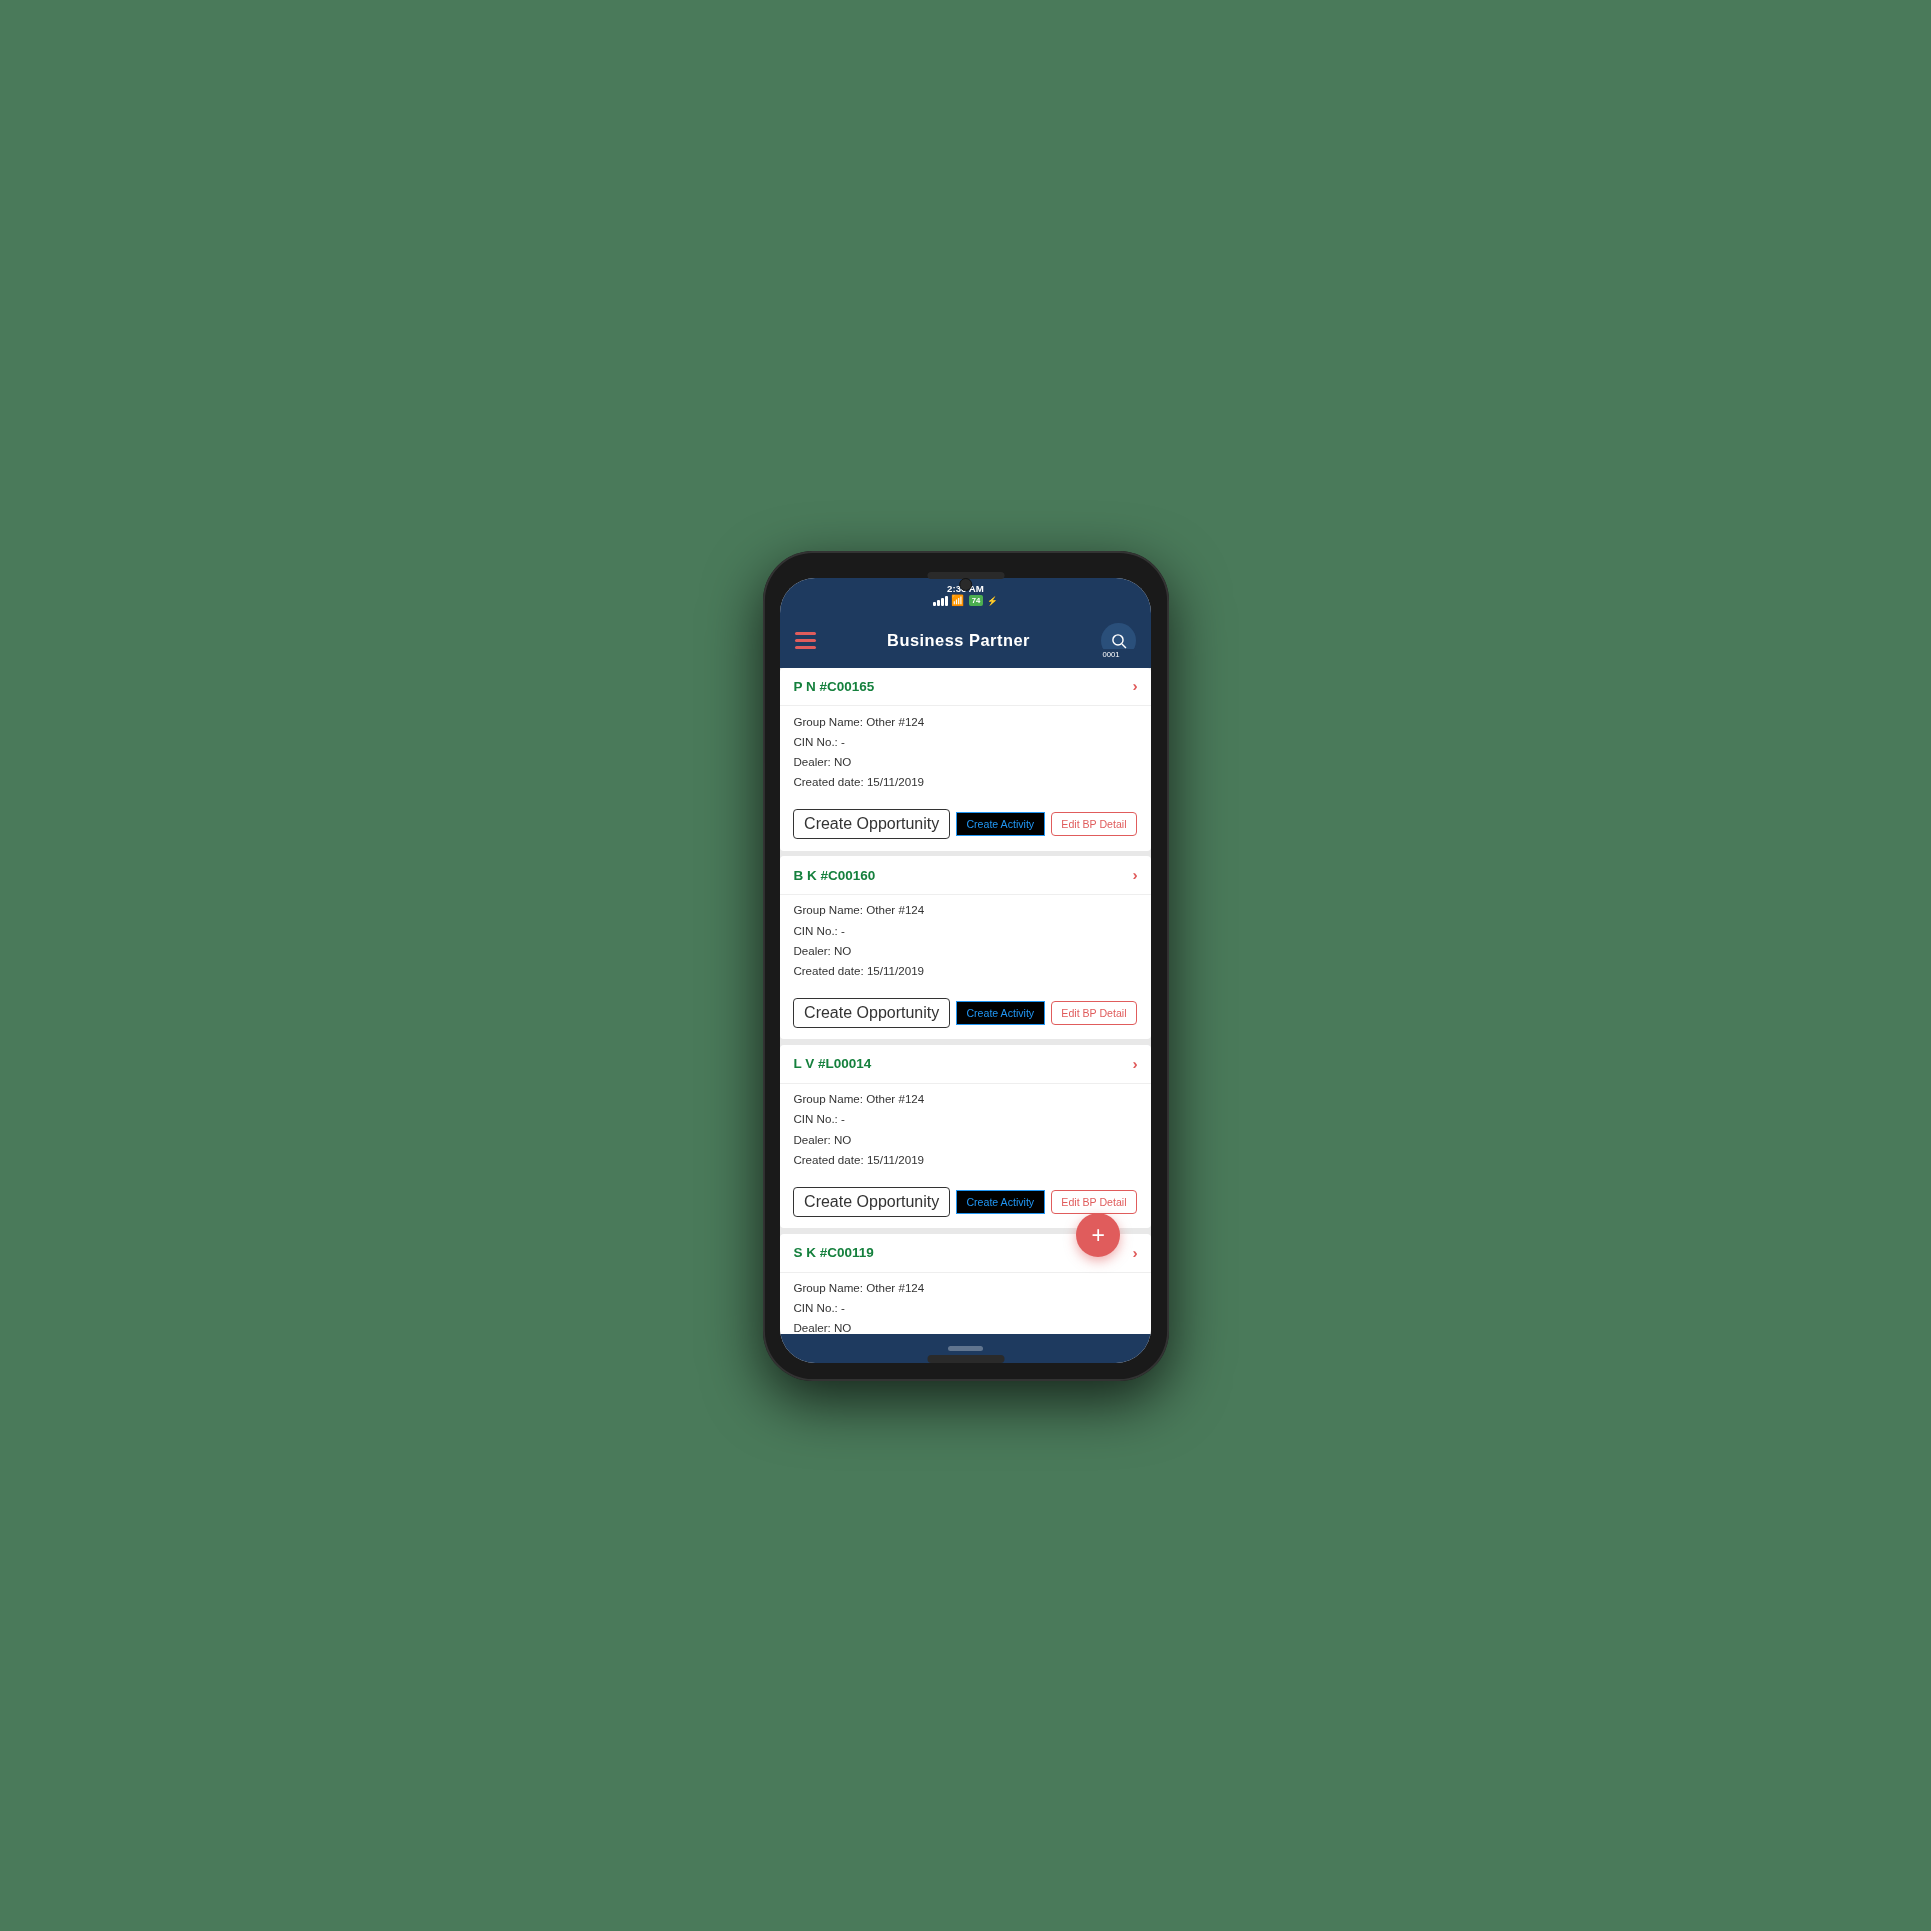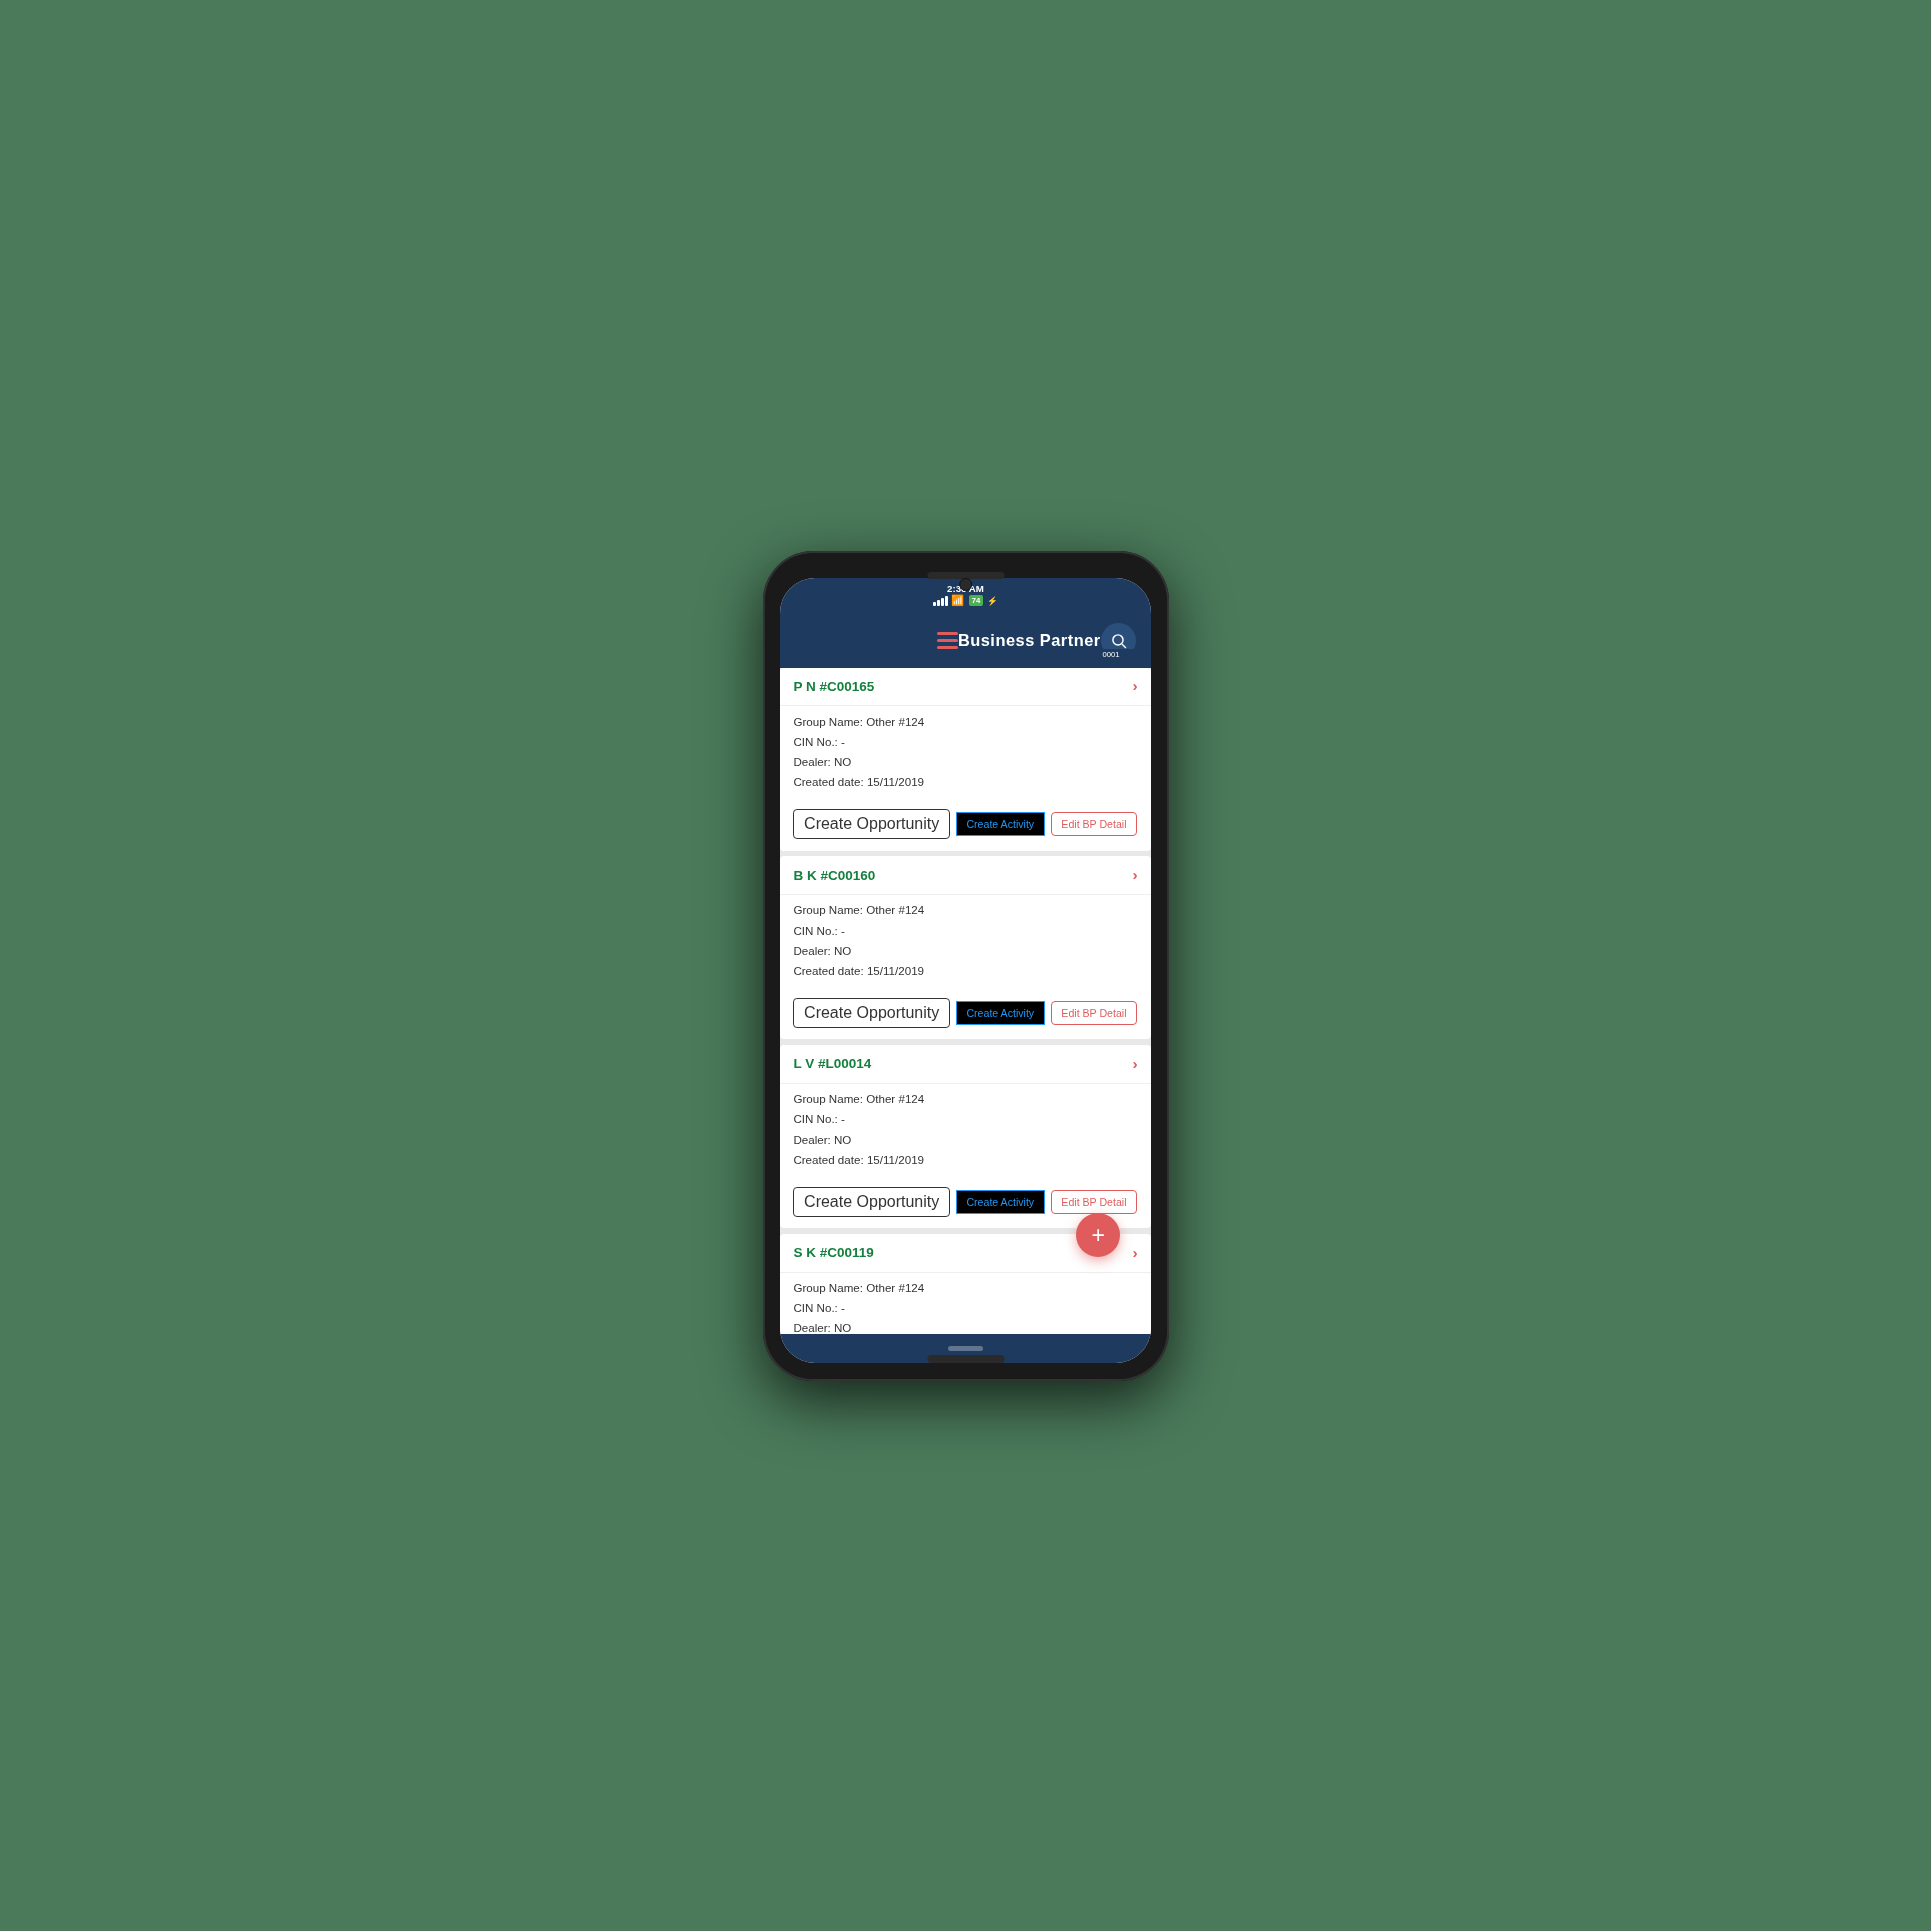--- a/index.html
+++ b/index.html
@@ -103,21 +103,21 @@
       font-weight: bold;
     }
 
     
     .app-header {
       background: #1e3a5f;
       color: white;
       padding: 9.7px 15.4px;
       display: flex;
       align-items: center;
-      justify-content: flex-end;
+      justify-content: space-between;
       min-height: 48px;
     }
 
     .hamburger-icon {
       display: flex;
       flex-direction: column;
       gap: 3.9px;
       cursor: pointer;
     }
     .hamburger-icon span {

